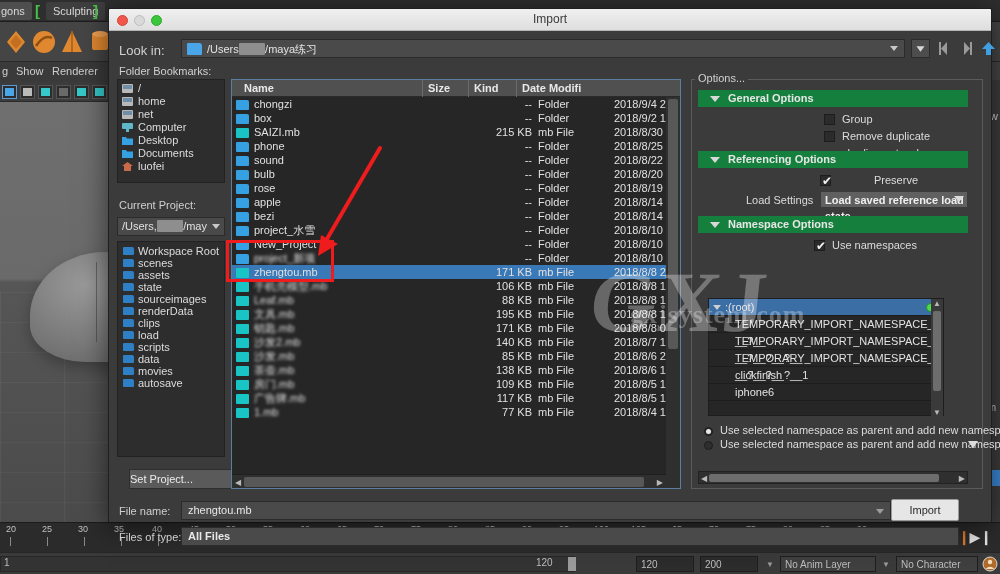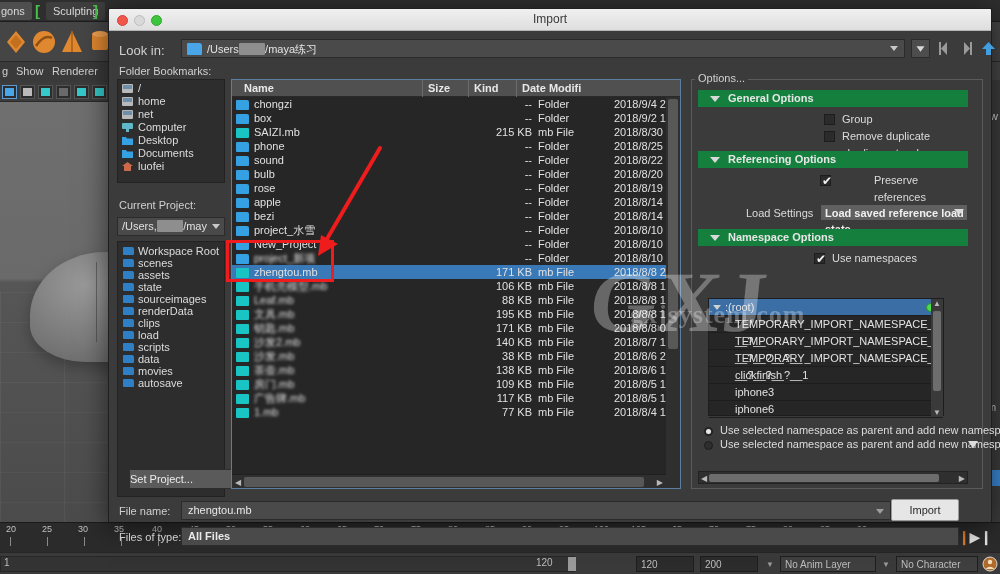--- a/index.html
+++ b/index.html
@@ -110,21 +110,21 @@
   .fb-row { position:relative; height:13px; line-height:13px; color:#dcdcdc; font-size:11px; padding-left:20px;}
   .fb-ico { position:absolute; left:4px; top:2px; width:11px; height:9px; }
 
   .cp-lbl { position:absolute; left:10px; top:168px; color:#d0d0d0; font-size:11px;}
   .cp-box { position:absolute; left:8px; top:186px; width:108px; height:19px; background:#4a4a4a;
       border:1px solid #2b2b2b;}
   .cp-txt { position:absolute; left:4px; top:2px; color:#e0e0e0; font-size:11px; white-space:nowrap;}
   .cp-caret { position:absolute; right:4px; top:6px; width:0;height:0;
       border-left:4px solid transparent;border-right:4px solid transparent;border-top:5px solid #c8c8c8;}
 
-  .pt-list { position:absolute; left:8px; top:210px; width:108px; height:256px; background:#2d2d2d;
+  .pt-list { position:absolute; left:8px; top:210px; width:108px; height:216px; background:#2d2d2d;
       border:1px solid #222;}
   .pt-row { position:relative; height:12px; line-height:12px; color:#dcdcdc; font-size:11px; padding-left:20px;}
   .pt-ico { position:absolute; left:5px; top:2px; width:11px; height:8px; background:#2f7fc4; border-radius:1px 2px 1px 1px;}
 
   .setproj { position:absolute; left:20px; top:438px; width:108px; height:20px; background:#5a5a5a;
       border:1px solid #2e2e2e; color:#ececec; font-size:11px; text-align:left; line-height:19px;}
 
   
   .ftable { position:absolute; left:122px; top:48px; width:450px; height:410px; background:#262626;
       border:1px solid #5b7d9e;}
@@ -622,21 +622,21 @@
         <div class="frow">
             <span class="fico mb"></span>
             <span class="fc-name blurtxt">沙发2.mb</span>
             <span class="fc-size">140 KB</span>
             <span class="fc-kind">mb File</span>
             <span class="fc-date">2018/8/7 14</span>
           </div>
         <div class="frow">
             <span class="fico mb"></span>
             <span class="fc-name blurtxt">沙发.mb</span>
-            <span class="fc-size">38 KB</span>
+            <span class="fc-size">85 KB</span>
             <span class="fc-kind">mb File</span>
             <span class="fc-date">2018/8/6 20</span>
           </div>
         <div class="frow">
             <span class="fico mb"></span>
             <span class="fc-name blurtxt">茶壶.mb</span>
             <span class="fc-size">138 KB</span>
             <span class="fc-kind">mb File</span>
             <span class="fc-date">2018/8/6 16</span>
           </div>
@@ -696,21 +696,21 @@
           <span>Referencing Options</span>
         </div>
 
         <div class="optrow" style="margin-top:4px;">
           <span class="chk" style="left:122px;">
             <span class="chkmark">✔</span>
           </span>
           <span class="opt-txt" style="left:140px;margin-left:36px;">Preserve references</span>
         </div>
 
-        <div class="optrow" style="height:20px;margin-top:15px;text-decoration:underline;">
+        <div class="optrow" style="height:20px;margin-top:2px;text-decoration:underline;">
           <span class="opt-txt" style="left:48px;top:1px;">Load Settings</span>
           <span class="ddbox" style="left:122px;top:0;width:148px;">Load saved reference load state</span>
           <span class="ddcaret" style="right:4px;top:5px;"></span>
         </div>
 
         <div class="sec-hdr" style="margin-top:5px;">
           <span class="sec-tri"></span>
           <span>Namespace Options</span>
         </div>
 
@@ -725,21 +725,20 @@
       <div class="nslist">
         <div class="nsrow sel">
           <span class="nstri"></span>
           <span>:(root)</span>
           <span class="nsdot"></span>
         </div>
         <div class="nsrow"><span>TEMPORARY_IMPORT_NAMESPACE_?__?__</span></div>
         <div class="nsrow"><span>TEMPORARY_IMPORT_NAMESPACE_?__?__?__?__</span></div>
         <div class="nsrow"><span>TEMPORARY_IMPORT_NAMESPACE_?__?__?__?__1</span></div>
         <div class="nsrow"><span>clickfinish</span></div>
-        <div class="nsrow"><span>iphone3</span></div>
         <div class="nsrow"><span>iphone6</span></div>
         <div class="nsv">
           <div class="sarrow" style="left:2px;top:0;">▲</div>
           <div class="nsv-th"></div>
           <div class="sarrow" style="left:2px;bottom:0;">▼</div>
         </div>
       </div>
 
       <div class="radrow" style="top:344px;">
         <span class="rad on"></span>

